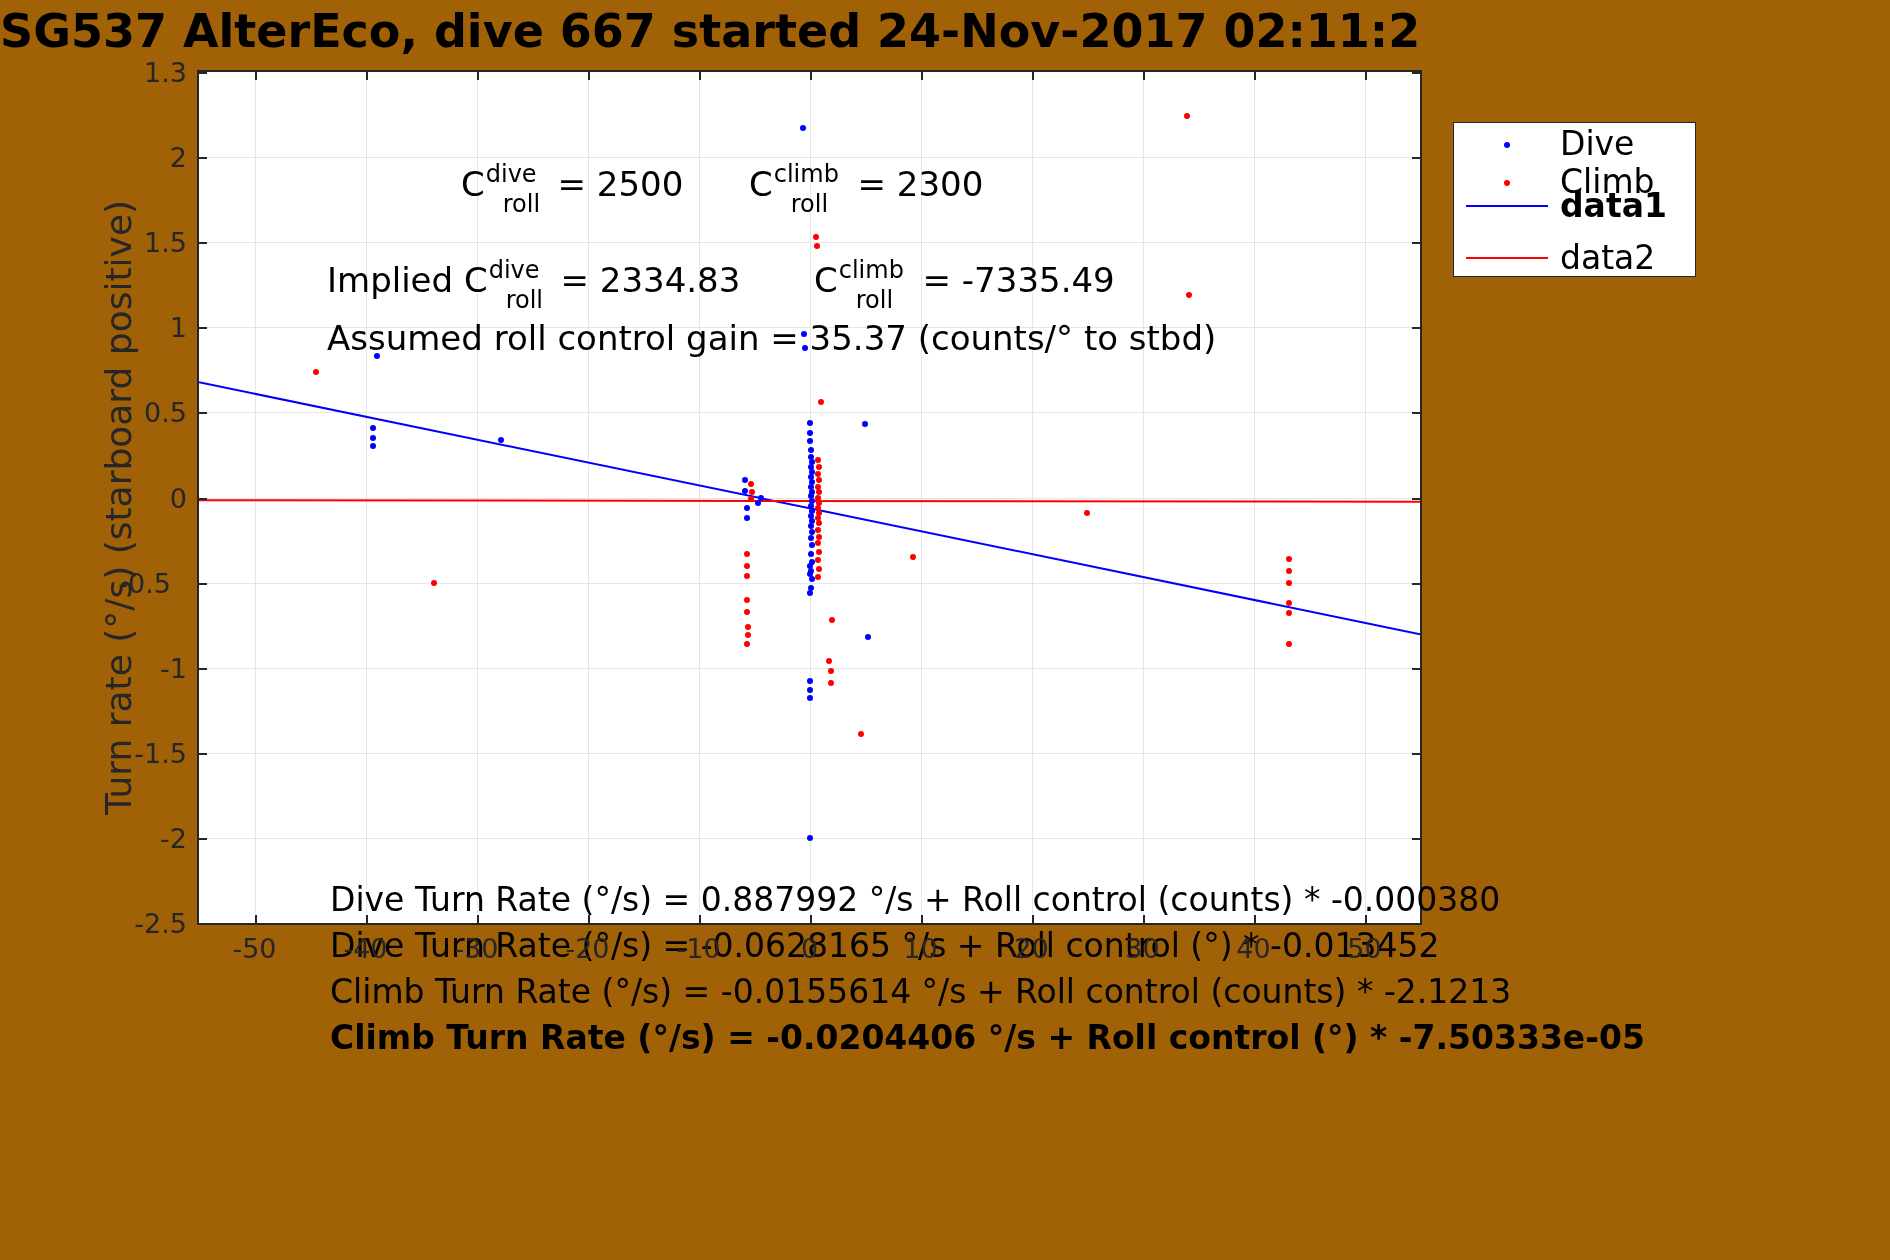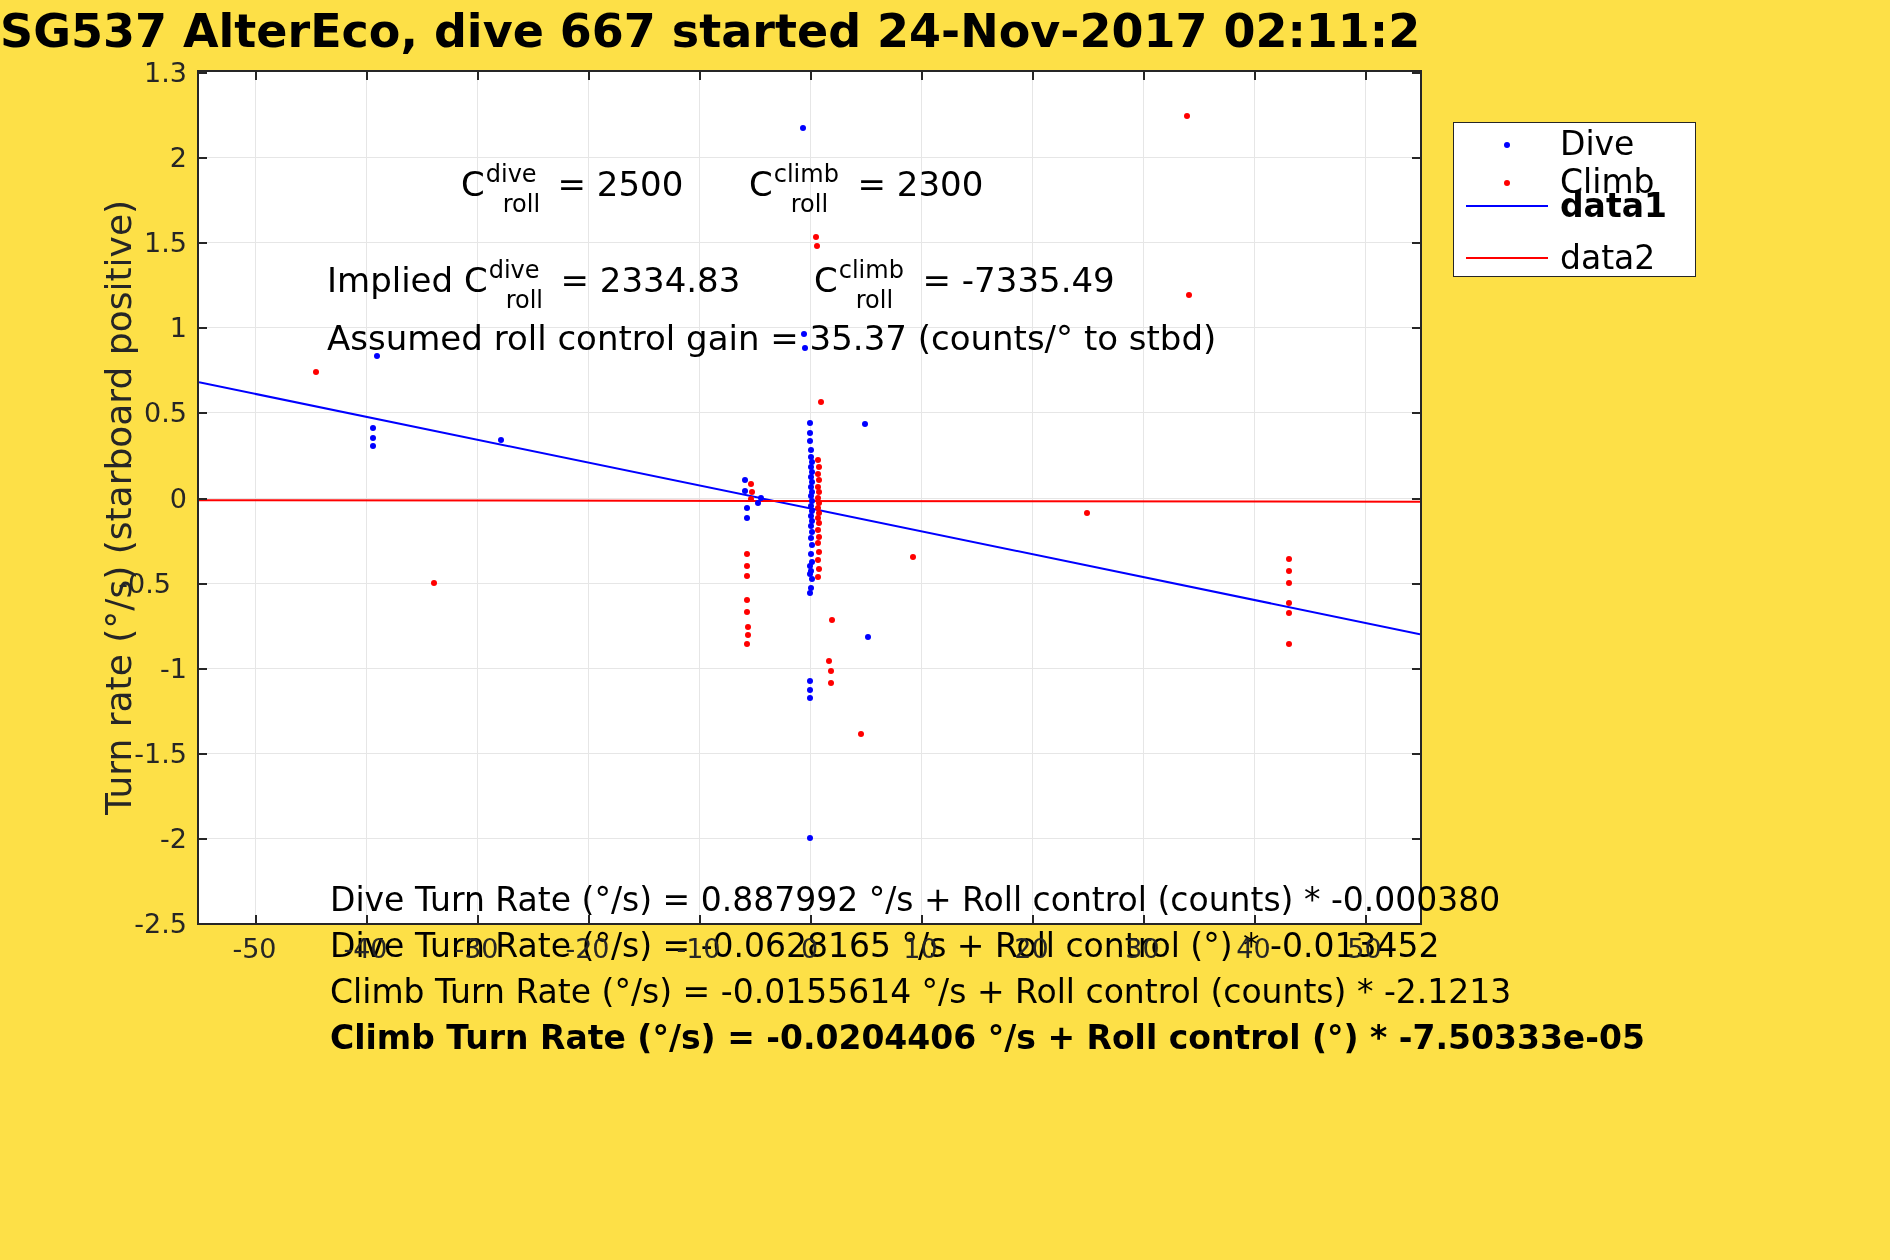--- a/index.html
+++ b/index.html
@@ -13,21 +13,21 @@
     font-family: "DejaVu Sans", sans-serif;
     overflow: hidden;
     position: relative;
   }
 
   #figure {
     position: absolute;
     left: 0; top: 0;
     width: 1890px;
     height: 1260px;
-    background: #fde047;
+    background: #a16207;
   }
 
   
   #title {
     position: absolute;
     left: 0px;
     top: 2px;
     width: 1890px;
     height: 58px;
     font-size: 46px;

